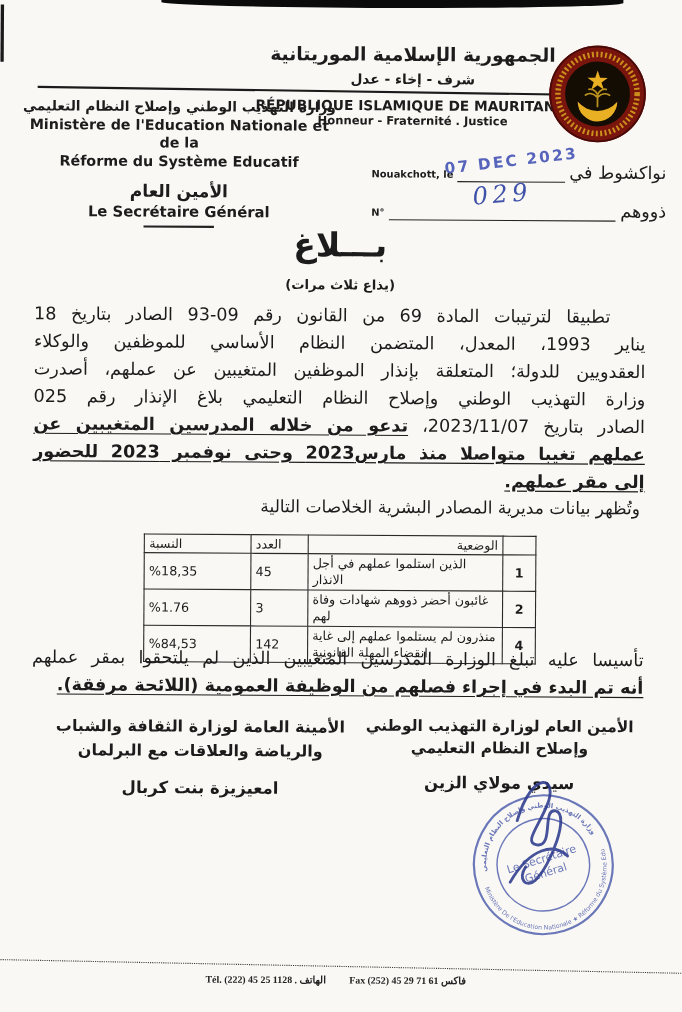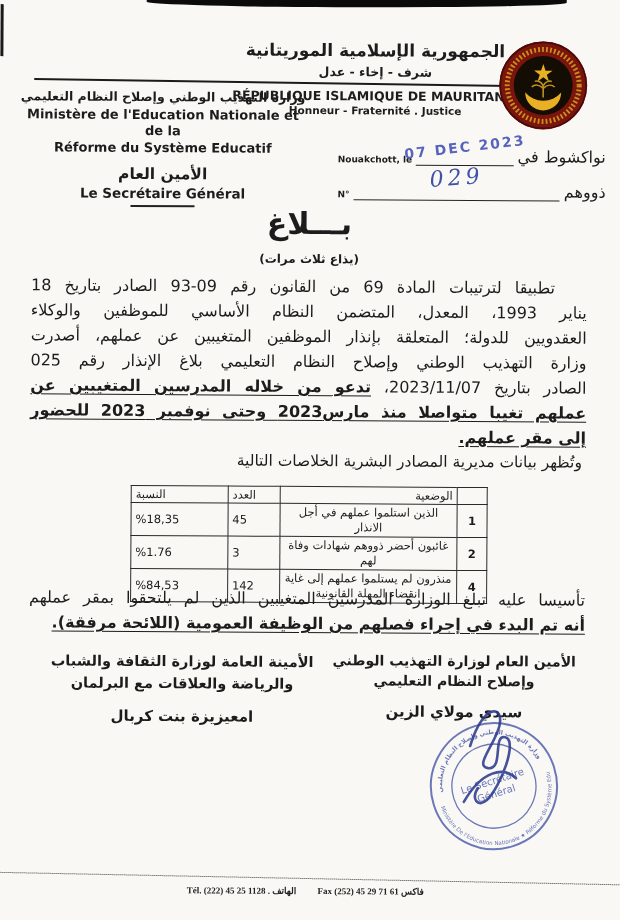--- a/index.html
+++ b/index.html
@@ -55,21 +55,21 @@
   .indent{padding-right:32px;}
   .ul{font-weight:bold;text-decoration:underline;text-underline-offset:3px;}
   .intro-line{position:absolute;top:452px;left:32px;right:36px;direction:rtl;
     text-align:right;font-size:15.5px;}
   
   table.abs{position:absolute;left:133px;top:486px;width:357px;direction:rtl;
     border-collapse:collapse;font-size:11.5px;}
   table.abs td,table.abs th{border:1.3px solid #2a2a2a;padding:1px 4px;vertical-align:middle;}
   col.c-idx{width:30px;} col.c-st{width:178px;} col.c-ct{width:52px;} col.c-pc{width:97px;}
   td.idx{text-align:center;font-weight:bold;}
-  td.st{text-align:center;line-height:1.3;}
+  td.st{text-align:left;line-height:1.3;}
   td.ct,td.pc,th{text-align:left;}
   th{font-weight:normal;}
   th.h-st{text-align:right;}
   
   .closing{position:absolute;top:586px;left:32px;right:32px;direction:rtl;font-size:16px;line-height:24px;}
   
   .sig-right{position:absolute;top:650px;right:20px;width:285px;text-align:center;
     direction:rtl;font-weight:bold;font-size:14px;line-height:1.45;}
   .sig-left{position:absolute;top:652px;left:38px;width:295px;text-align:center;
     direction:rtl;font-weight:bold;font-size:14.5px;line-height:1.5;}

